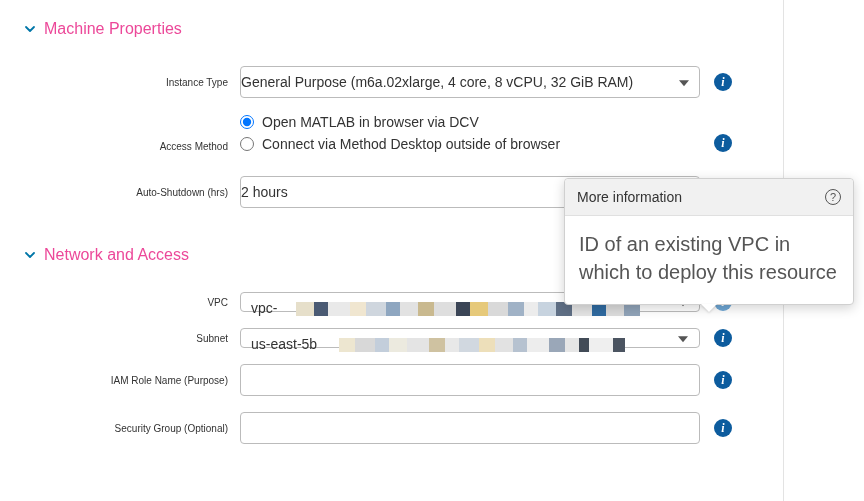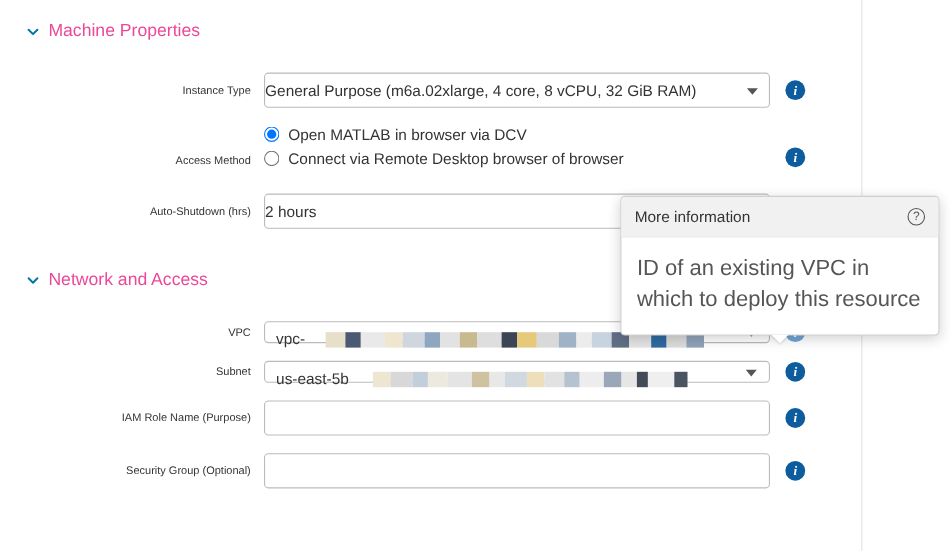--- a/index.html
+++ b/index.html
@@ -194,21 +194,21 @@
 <div class="row radio-row" style="align-items:flex-end;">
   <div class="label" style="padding-top:2px;">Access Method</div>
   <div class="field" style="width:460px;">
     <div class="radio-group" style="width:100%;">
       <div class="radio-item">
         <input type="radio" name="am" checked="" style="">
         <label>Open MATLAB in browser via DCV</label>
       </div>
       <div class="radio-item" style="margin-bottom:0;">
         <input type="radio" name="am" style="">
-        <label>Connect via Remote Desktop browser of browser</label>
+        <label>Connect via Method Desktop outside of browser</label>
       </div>
     </div>
   </div>
   <div class="info" style="margin-top:0;">i</div>
 </div>
 
 <div style="height:18px;"></div>
 
 <div class="row">
   <div class="label">Auto-Shutdown (hrs)</div>

